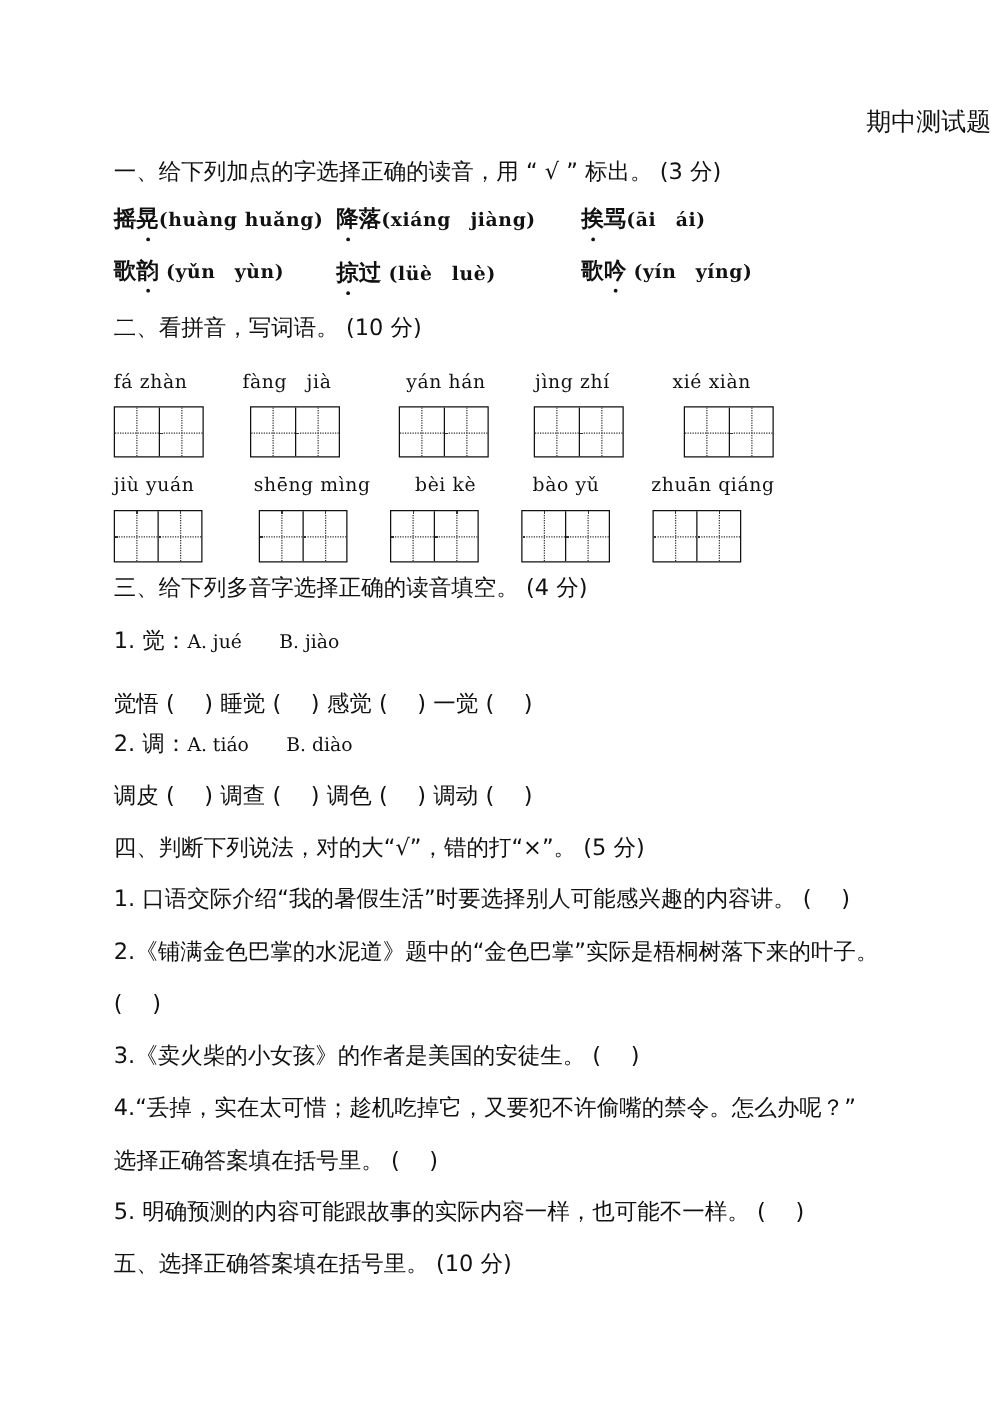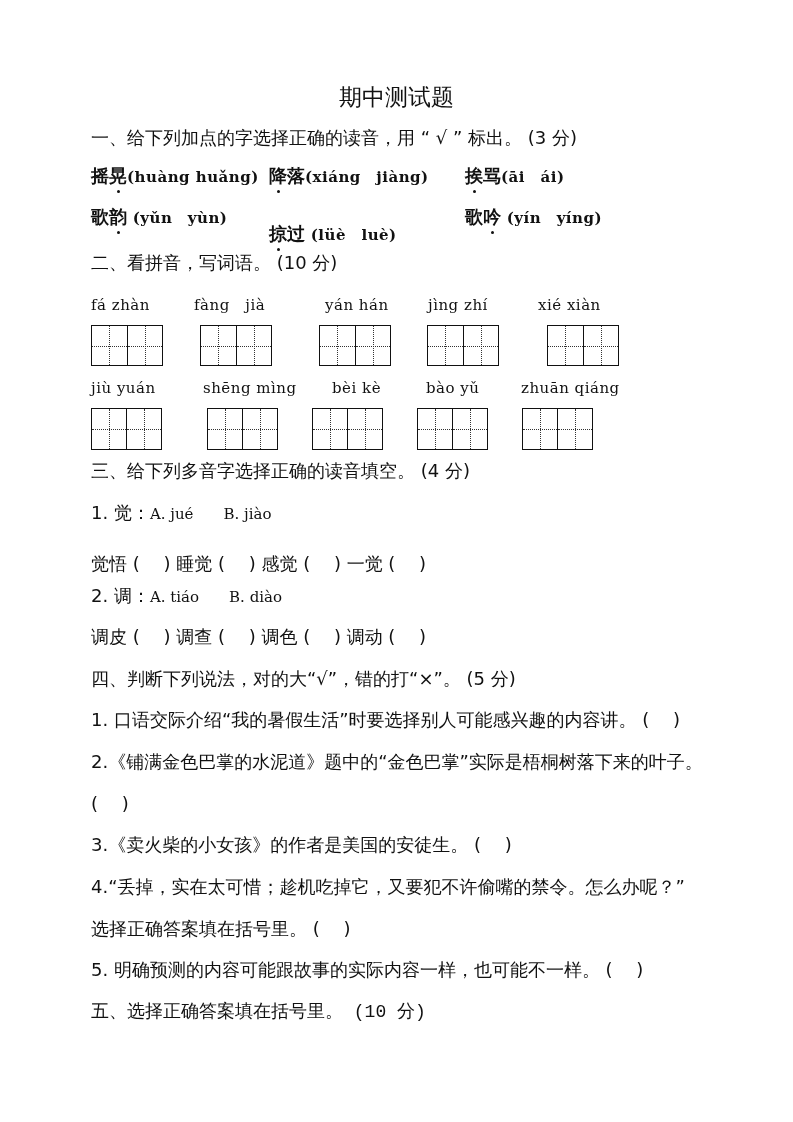--- a/index.html
+++ b/index.html
@@ -1,18 +1,18 @@
 <!DOCTYPE html>
 <html><head>
 <meta charset="utf-8">
 <style>
   html, body { margin:0; padding:0; background:#ffffff; }
   body { width:793px; height:1122px; position:relative; overflow:hidden; color:#111; font-family:"DejaVu Sans", sans-serif; }
   .line { position:absolute; left:91px; white-space:nowrap; font-size:18px; line-height:24px; }
-  .title { position:absolute; top:85px; left:0; width:793px; text-align:center; font-size:23px; line-height:24px; }
+  .title { position:absolute; top:85px; left:0; width:793px; text-align:right; font-size:20px; line-height:24px; }
   .py { font-family:"DejaVu Serif", serif; font-size:15px; letter-spacing:0.5px; }
   .dot { position:relative; display:inline-block; }
   .dot::after { content:""; position:absolute; left:50%; bottom:-5px; width:3px; height:3px; margin-left:-1.5px; border-radius:50%; background:#111; }
   .seg { position:absolute; white-space:nowrap; font-size:18px; line-height:24px;font-weight:bold; }
   .pinyin-label { position:absolute; white-space:nowrap; font-family:"DejaVu Serif", serif; font-size:15px; line-height:20px; letter-spacing:0.5px; }
   .grid { position:absolute; height:41px; border:1.5px solid #111; box-sizing:border-box; display:flex; }
   .cell { flex:1; position:relative; box-sizing:border-box; }
   .cell + .cell { border-left:1.5px solid #111; }
   .cell::before { content:""; position:absolute; left:50%; top:0; bottom:0; border-left:1px dotted #333; }
   .cell::after { content:""; position:absolute; top:50%; left:0; right:0; border-top:1px dotted #333; }
@@ -30,21 +30,21 @@
 </div>
 <div class="seg" style="top:164px; left:269px;">
   <span></span><span class="dot">降</span><span>落</span><span class="py">(xiáng　jiàng)</span>
 </div>
 <div class="seg" style="top:164px; left:465px;">
   <span></span><span class="dot">挨</span><span>骂</span><span class="py">(āi　ái)</span>
 </div>
 <div class="seg" style="top:205px; left:91px;">
   <span>歌</span><span class="dot">韵</span><span></span><span class="py"> (yǔn　yùn)</span>
 </div>
-<div class="seg" style="top:222px; left:269px;text-align:right;">
+<div class="seg" style="top:207px; left:269px;text-align:right;">
   <span></span><span class="dot">掠</span><span>过</span><span class="py"> (lüè　luè)</span>
 </div>
 <div class="seg" style="top:205px; left:465px;">
   <span>歌</span><span class="dot">吟</span><span></span><span class="py"> (yín　yíng)</span>
 </div>
 
 <div class="line" style="top:251px;">二、看拼音，写词语。 (10 分)</div>
 
 <div class="pinyin-label" style="top:295px; left:91px;">fá zhàn</div>
 <div class="pinyin-label" style="top:295px; left:194px;">fàng　jià</div>
@@ -112,13 +112,13 @@
 
 <div class="line" style="top:667px;">四、判断下列说法，对的大“√”，错的打“×”。 (5 分)</div>
 <div class="line" style="top:708px;">1. 口语交际介绍“我的暑假生活”时要选择别人可能感兴趣的内容讲。 (　 )</div>
 <div class="line" style="top:750px;">2.《铺满金色巴掌的水泥道》题中的“金色巴掌”实际是梧桐树落下来的叶子。</div>
 <div class="line" style="top:792px;"> (　 )</div>
 <div class="line" style="top:833px;">3.《卖火柴的小女孩》的作者是美国的安徒生。 (　 )</div>
 <div class="line" style="top:875px;">4.“丢掉，实在太可惜；趁机吃掉它，又要犯不许偷嘴的禁令。怎么办呢？”</div>
 <div class="line" style="top:917px;">选择正确答案填在括号里。 (　 )</div>
 <div class="line" style="top:958px;">5. 明确预测的内容可能跟故事的实际内容一样，也可能不一样。 (　 )</div>
 
-<div class="line" style="top:1000px;font-family:Liberation Mono, monospace;">五、选择正确答案填在括号里。 (10 分)</div>
+<div class="line" style="top:1000px;">五、选择正确答案填在括号里。 (10 分)</div>
 
 </body></html>

